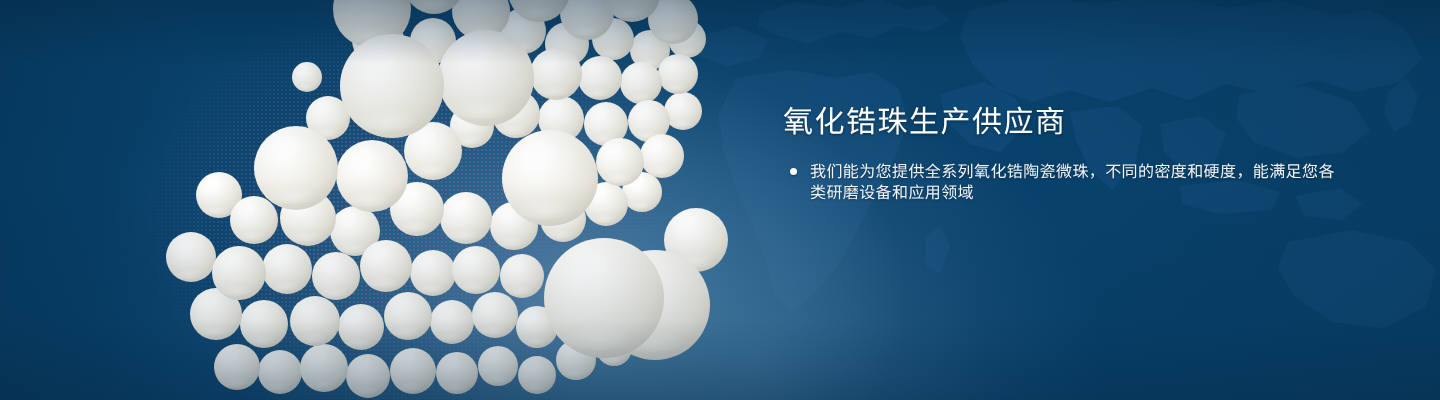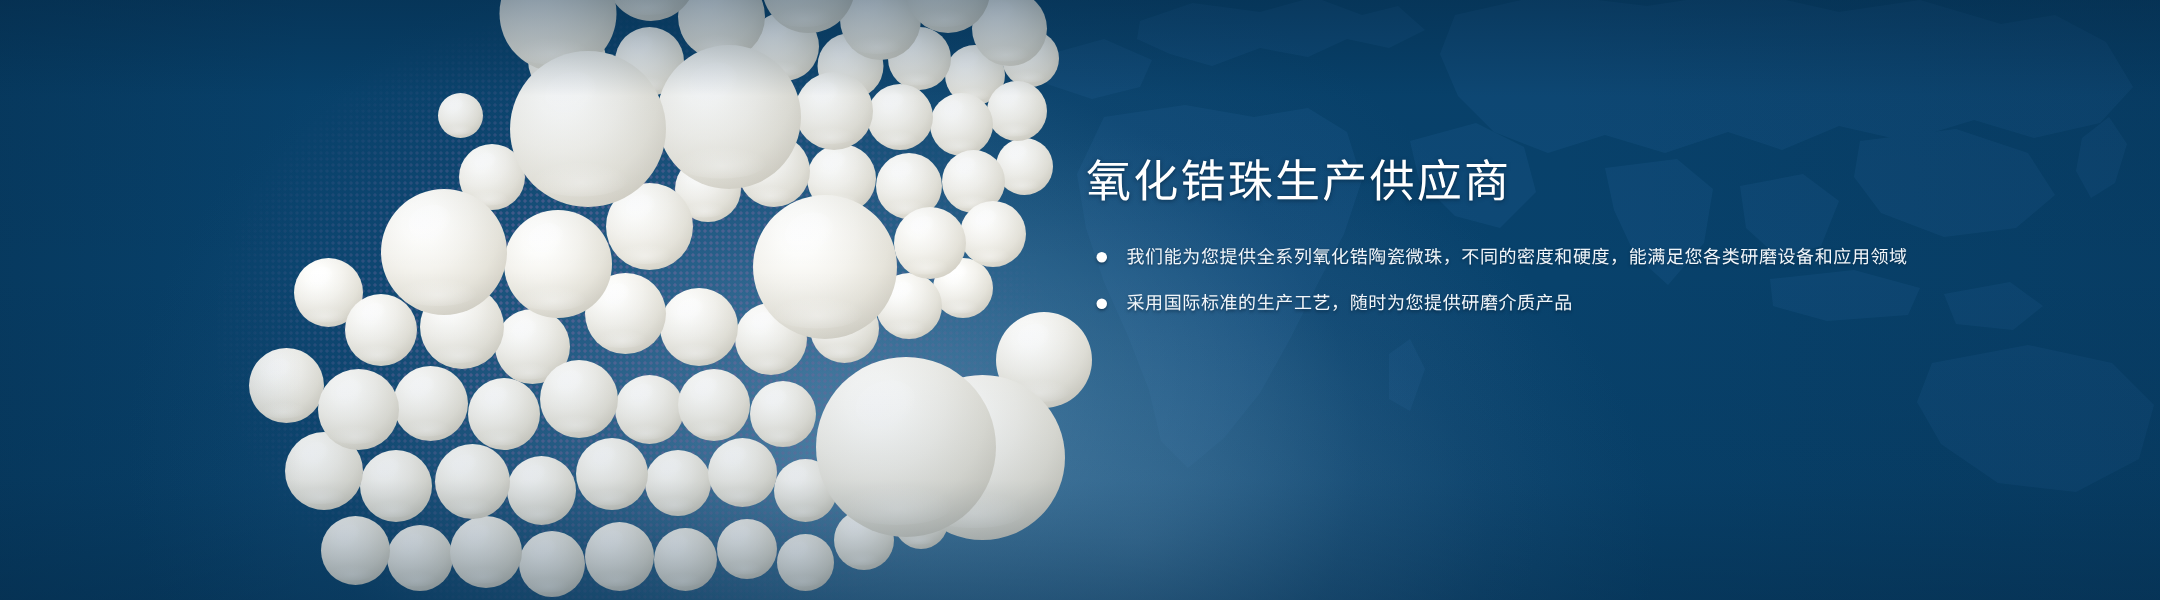--- a/index.html
+++ b/index.html
@@ -116,21 +116,21 @@
     position: absolute;
     left: 14%; bottom: 7%;
     width: 62%; height: 22%;
     border-radius: 50%;
     background: radial-gradient(ellipse at 50% 60%, rgba(255,255,255,0.40) 0%, rgba(255,255,255,0) 72%);
   }
 
   
   .copy {
     position: absolute;
-    left: 724px; top: 104px;
+    left: 783px; top: 104px;
     width: 560px;
   }
   .headline {
     margin: 0 0 22px 0;
     font-size: 30px;
     line-height: 1.18;
     font-weight: 400;
     letter-spacing: 1.5px;
     color: #ffffff;
     text-shadow: 0 1px 3px rgba(2,26,48,0.60);
@@ -138,21 +138,21 @@
   }
   .bullets {
     list-style: none;
     margin: 0;
     padding: 0;
   }
   .bullet {
     position: relative;
     padding-left: 27px;
     margin-bottom: 10px;
-    font-size: 12px;
+    font-size: 16px;
     line-height: 21px;
     letter-spacing: 0.4px;
     color: #f2f6fa;
     text-shadow: 0 1px 2px rgba(2,26,48,0.55);
   }
   .bullet:last-child { margin-bottom: 0; }
   .bullet-dot {
     position: absolute;
     left: 7px; top: 7px;
     width: 7px; height: 7px;
@@ -286,20 +286,16 @@
   <div class="bg-vignette"></div>
 
   <div class="copy">
     <h1 class="headline">氧化锆珠生产供应商</h1>
 
     <ul class="bullets">
       <li class="bullet">
         <span class="bullet-dot"></span>
         <span class="bullet-text">我们能为您提供全系列氧化锆陶瓷微珠，不同的密度和硬度，能满足您各类研磨设备和应用领域</span>
       </li>
-      <li class="bullet">
-        <span class="bullet-dot"></span>
-        <span class="bullet-text">采用国际标准的生产工艺，随时为您提供研磨介质产品</span>
-      </li>
     </ul>
   </div>
 
 </div>
 
 </body></html>

